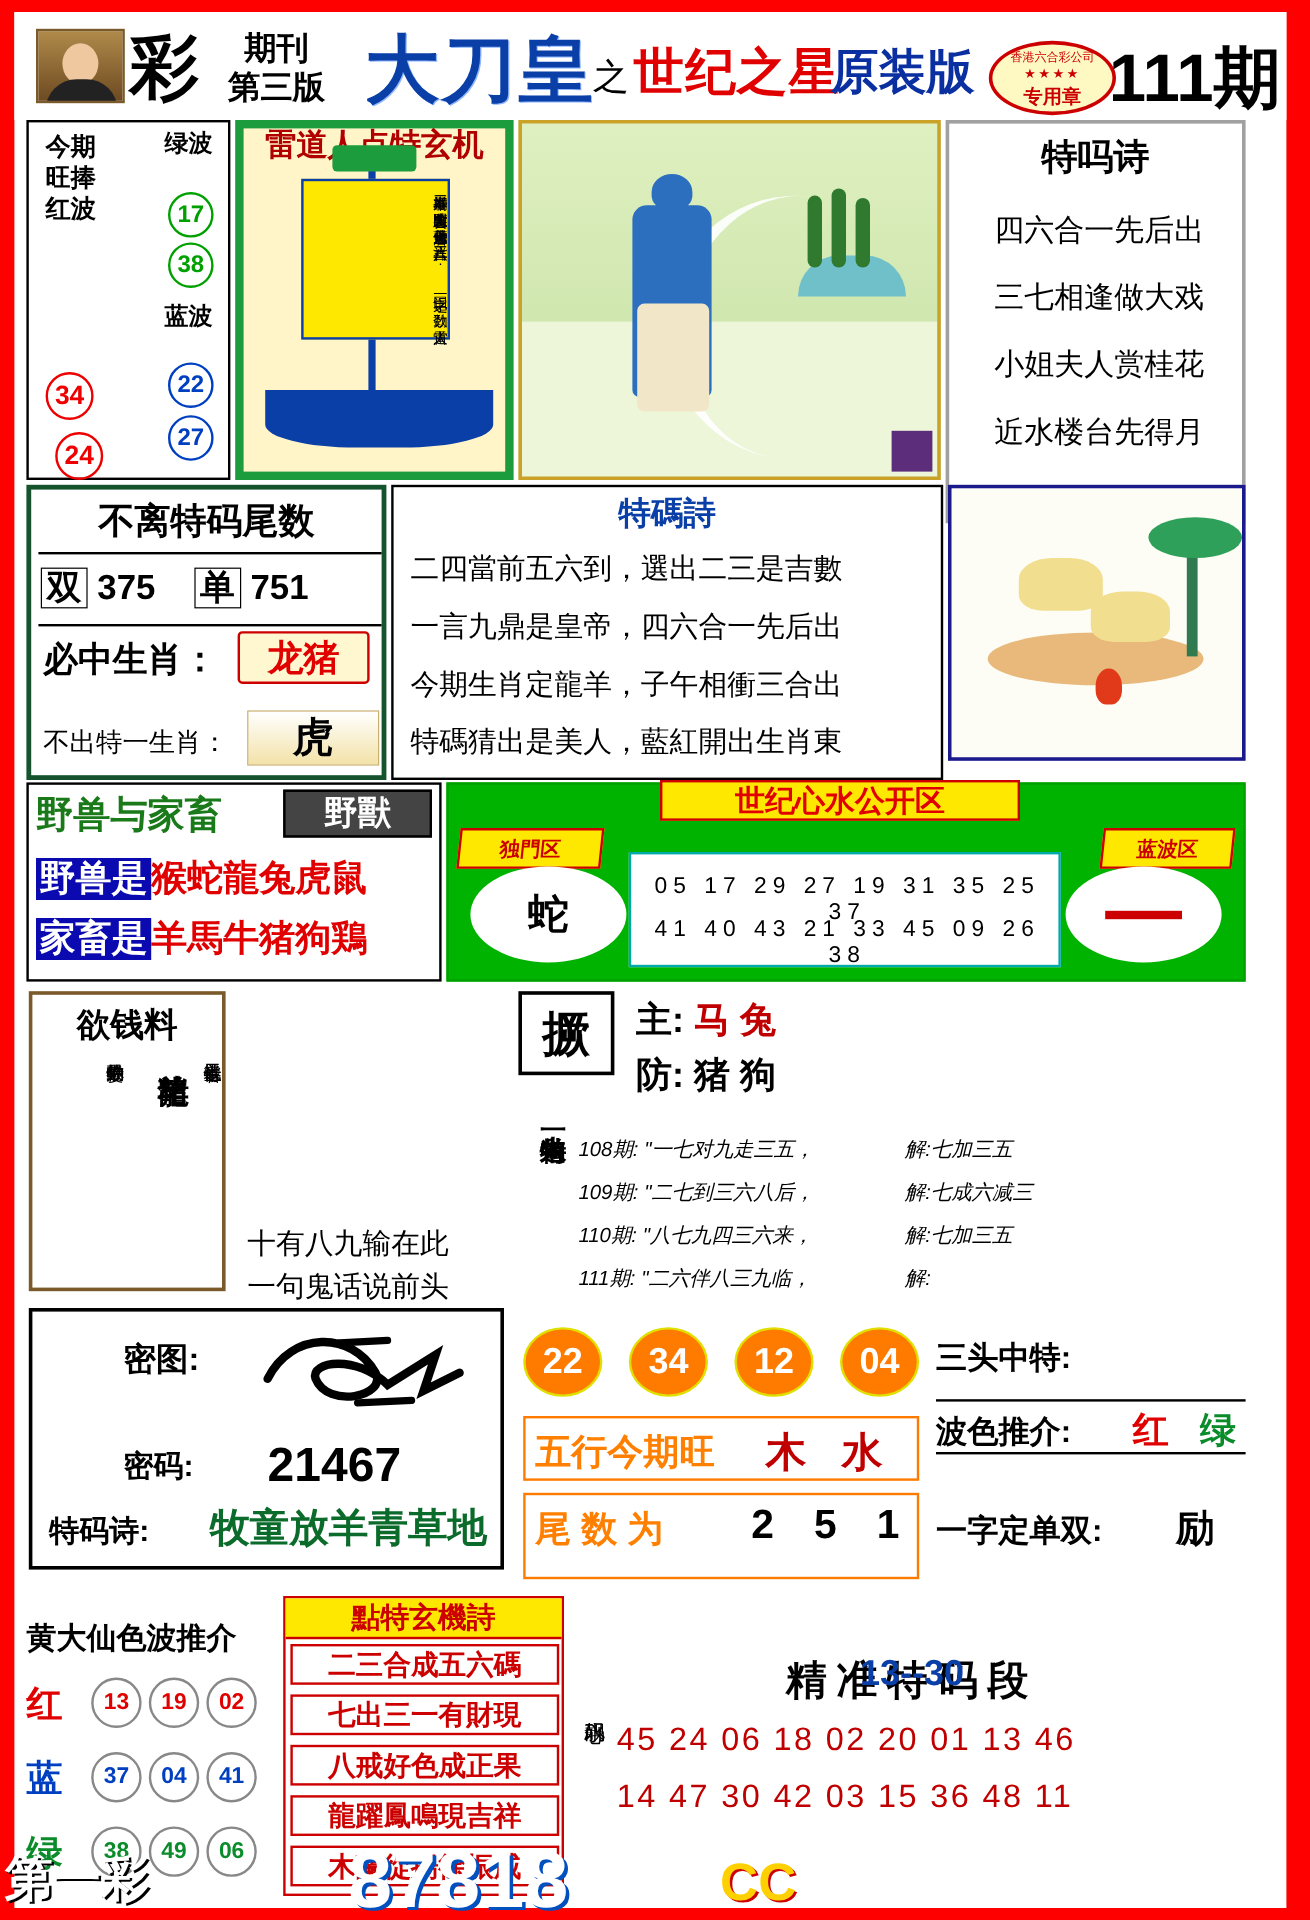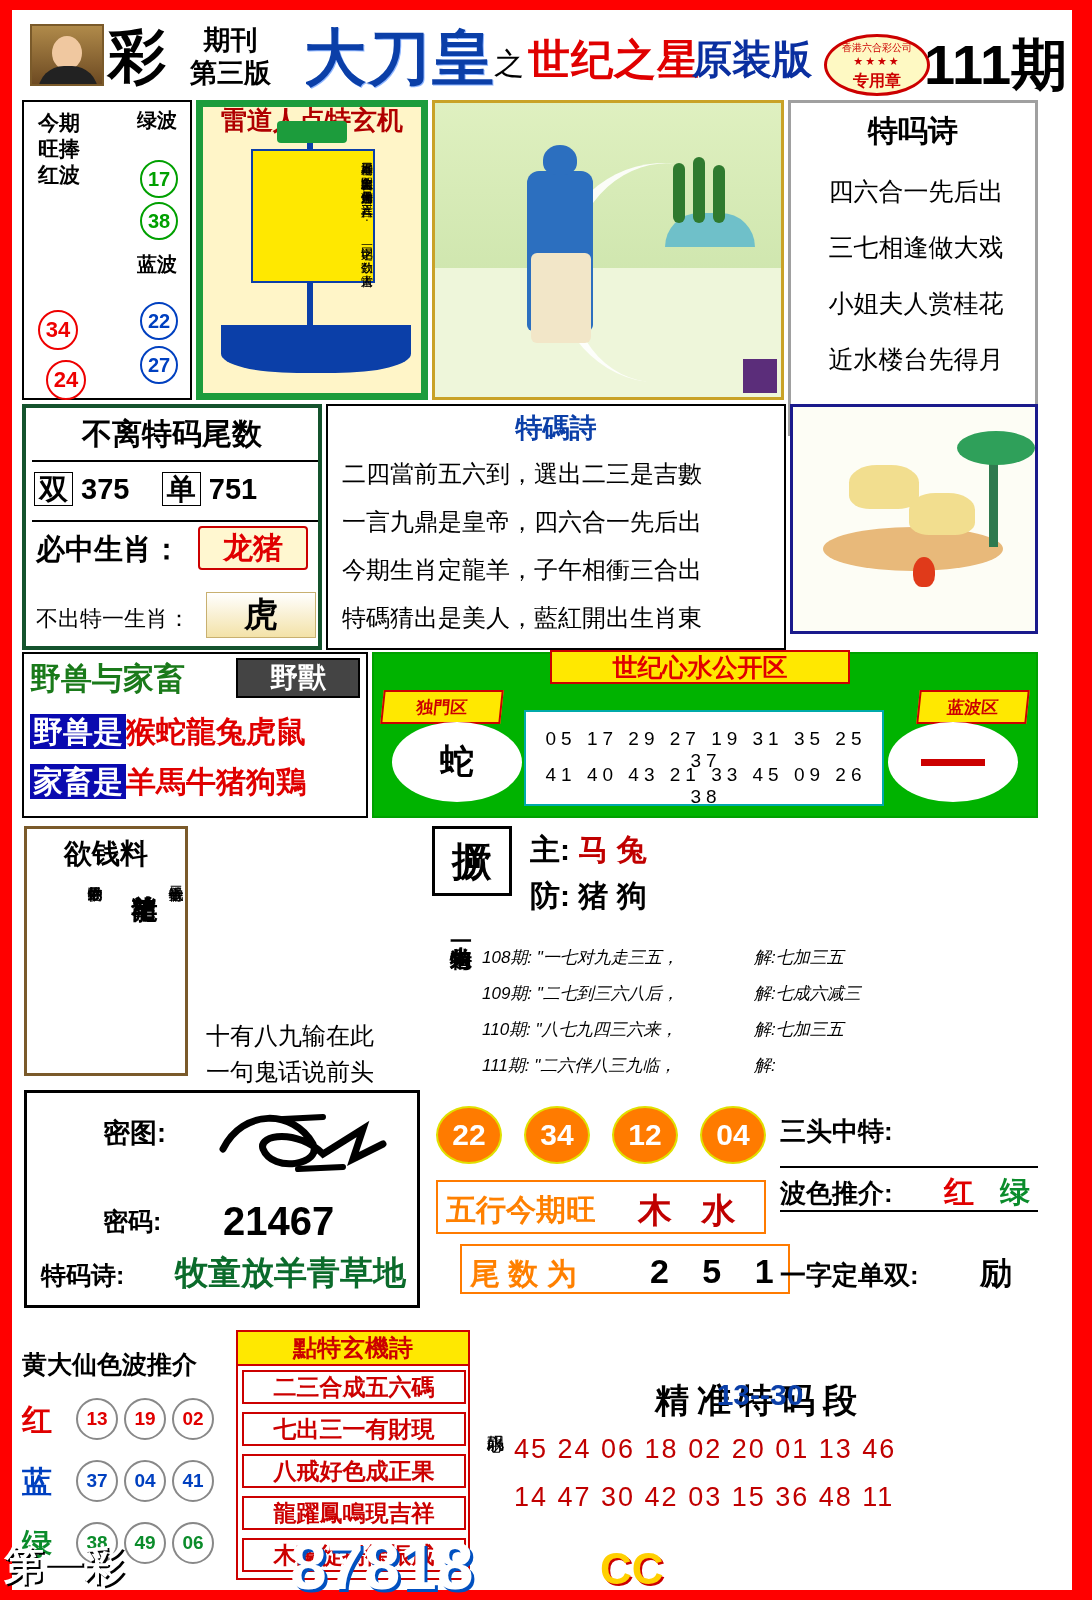--- a/index.html
+++ b/index.html
@@ -121,21 +121,21 @@
   #mitu-art{position:absolute;left:176px;top:6px;width:200px;height:86px;}
   #mitu-code-lbl{position:absolute;left:76px;top:112px;font-size:25px;font-weight:bold;}
   #mitu-code{position:absolute;left:196px;top:106px;font-size:40px;font-weight:bold;}
   #mitu-poem-lbl{position:absolute;left:14px;top:166px;font-size:25px;font-weight:bold;}
   #mitu-poem{position:absolute;left:148px;top:158px;font-size:33px;font-weight:bold;color:#0b6b2b;}
   #balls{left:436px;top:1106px;width:330px;height:56px;}
   .ball{position:absolute;top:0;width:62px;height:54px;border-radius:50%;background:#ff7b00;border:2px solid #e0e000;color:#fff;font-size:30px;font-weight:bold;}
   #wuxing{left:436px;top:1180px;width:330px;height:54px;border:2px solid #ff7b00;background:#fff;}
   #wuxing .t{position:absolute;left:8px;top:8px;font-size:30px;font-weight:bold;color:#ff8000;}
   #wuxing .v{position:absolute;left:200px;top:6px;font-size:34px;font-weight:bold;color:#c00000;letter-spacing:10px;}
-  #weishu2{left:460px;top:1244px;width:330px;height:50px;border:2px solid #ff7b00;background:#fff;}
+  #weishu2{left:436px;top:1244px;width:330px;height:72px;border:2px solid #ff7b00;background:#fff;}
   #weishu2 .t{position:absolute;left:8px;top:8px;font-size:30px;font-weight:bold;color:#ff8000;}
   #weishu2 .v{position:absolute;left:188px;top:6px;font-size:34px;font-weight:bold;letter-spacing:12px;}
   #santou{left:780px;top:1108px;width:258px;height:46px;}
   #santou .t{position:absolute;left:0;top:6px;font-size:26px;font-weight:bold;}
   #santou .v{position:absolute;left:160px;top:0px;font-size:32px;font-weight:bold;color:#ffffff;letter-spacing:8px;}
   #bose{left:780px;top:1166px;width:258px;height:46px;border-top:2px solid #000;border-bottom:2px solid #000;}
   #bose .t{position:absolute;left:0;top:8px;font-size:26px;font-weight:bold;}
   #bose .v1{position:absolute;left:164px;top:4px;font-size:30px;font-weight:bold;color:#e00000;}
   #bose .v2{position:absolute;left:220px;top:4px;font-size:30px;font-weight:bold;color:#0b8c2b;}
   #yizi{left:780px;top:1252px;width:258px;height:46px;}

